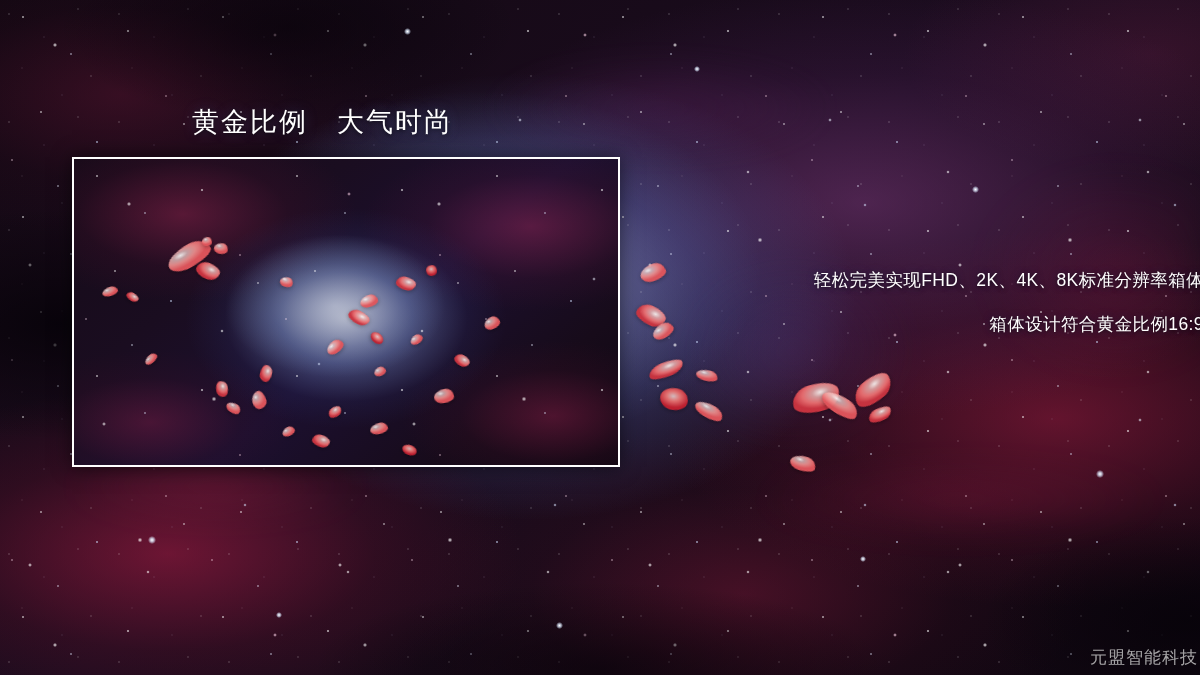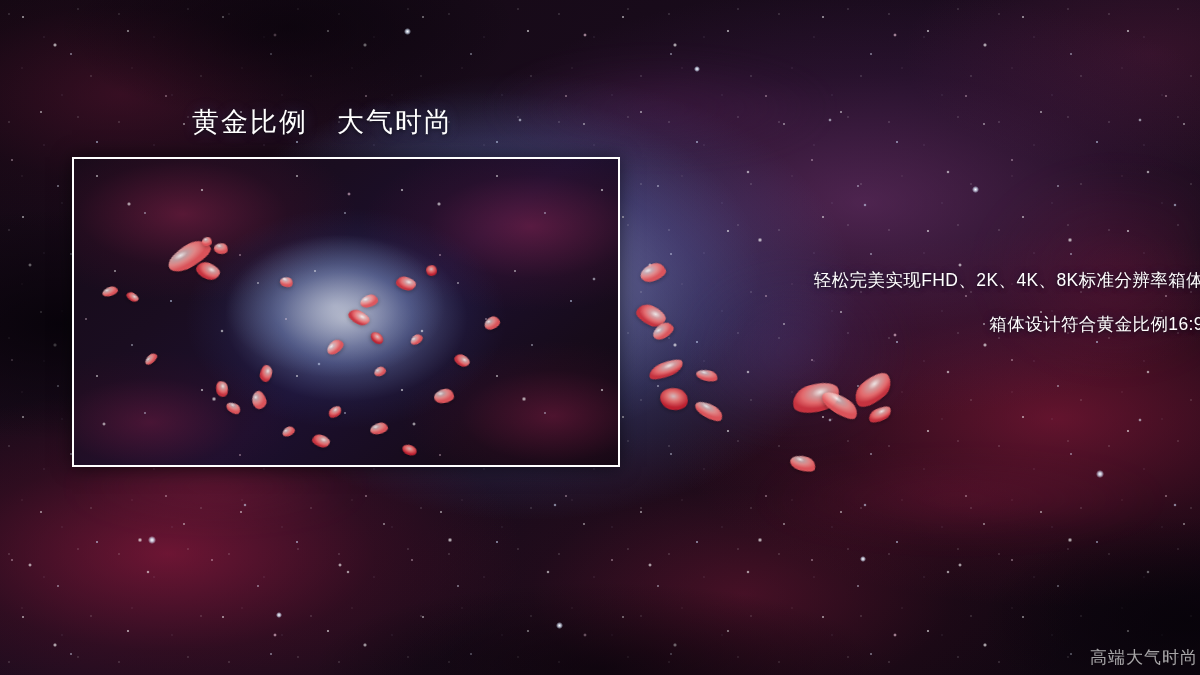--- a/index.html
+++ b/index.html
@@ -247,15 +247,15 @@
   <div class="petal" style="left:820px;top:396px;width:40px;height:18px;transform:rotate(34deg);"></div>
   <div class="petal alt" style="left:852px;top:378px;width:42px;height:24px;transform:rotate(-40deg);"></div>
   <div class="petal" style="left:790px;top:456px;width:26px;height:15px;transform:rotate(18deg);"></div>
   <div class="petal alt" style="left:868px;top:408px;width:24px;height:13px;transform:rotate(-26deg);"></div>
 
   <div id="body-text">
     <div class="line">轻松完美实现FHD、2K、4K、8K标准分辨率箱体</div>
     <div class="line">箱体设计符合黄金比例16:9</div>
   </div>
 
-  <div id="watermark">高端大气时尚</div>
+  <div id="watermark">元盟智能科技</div>
 
 </div>
 
 </body></html>

